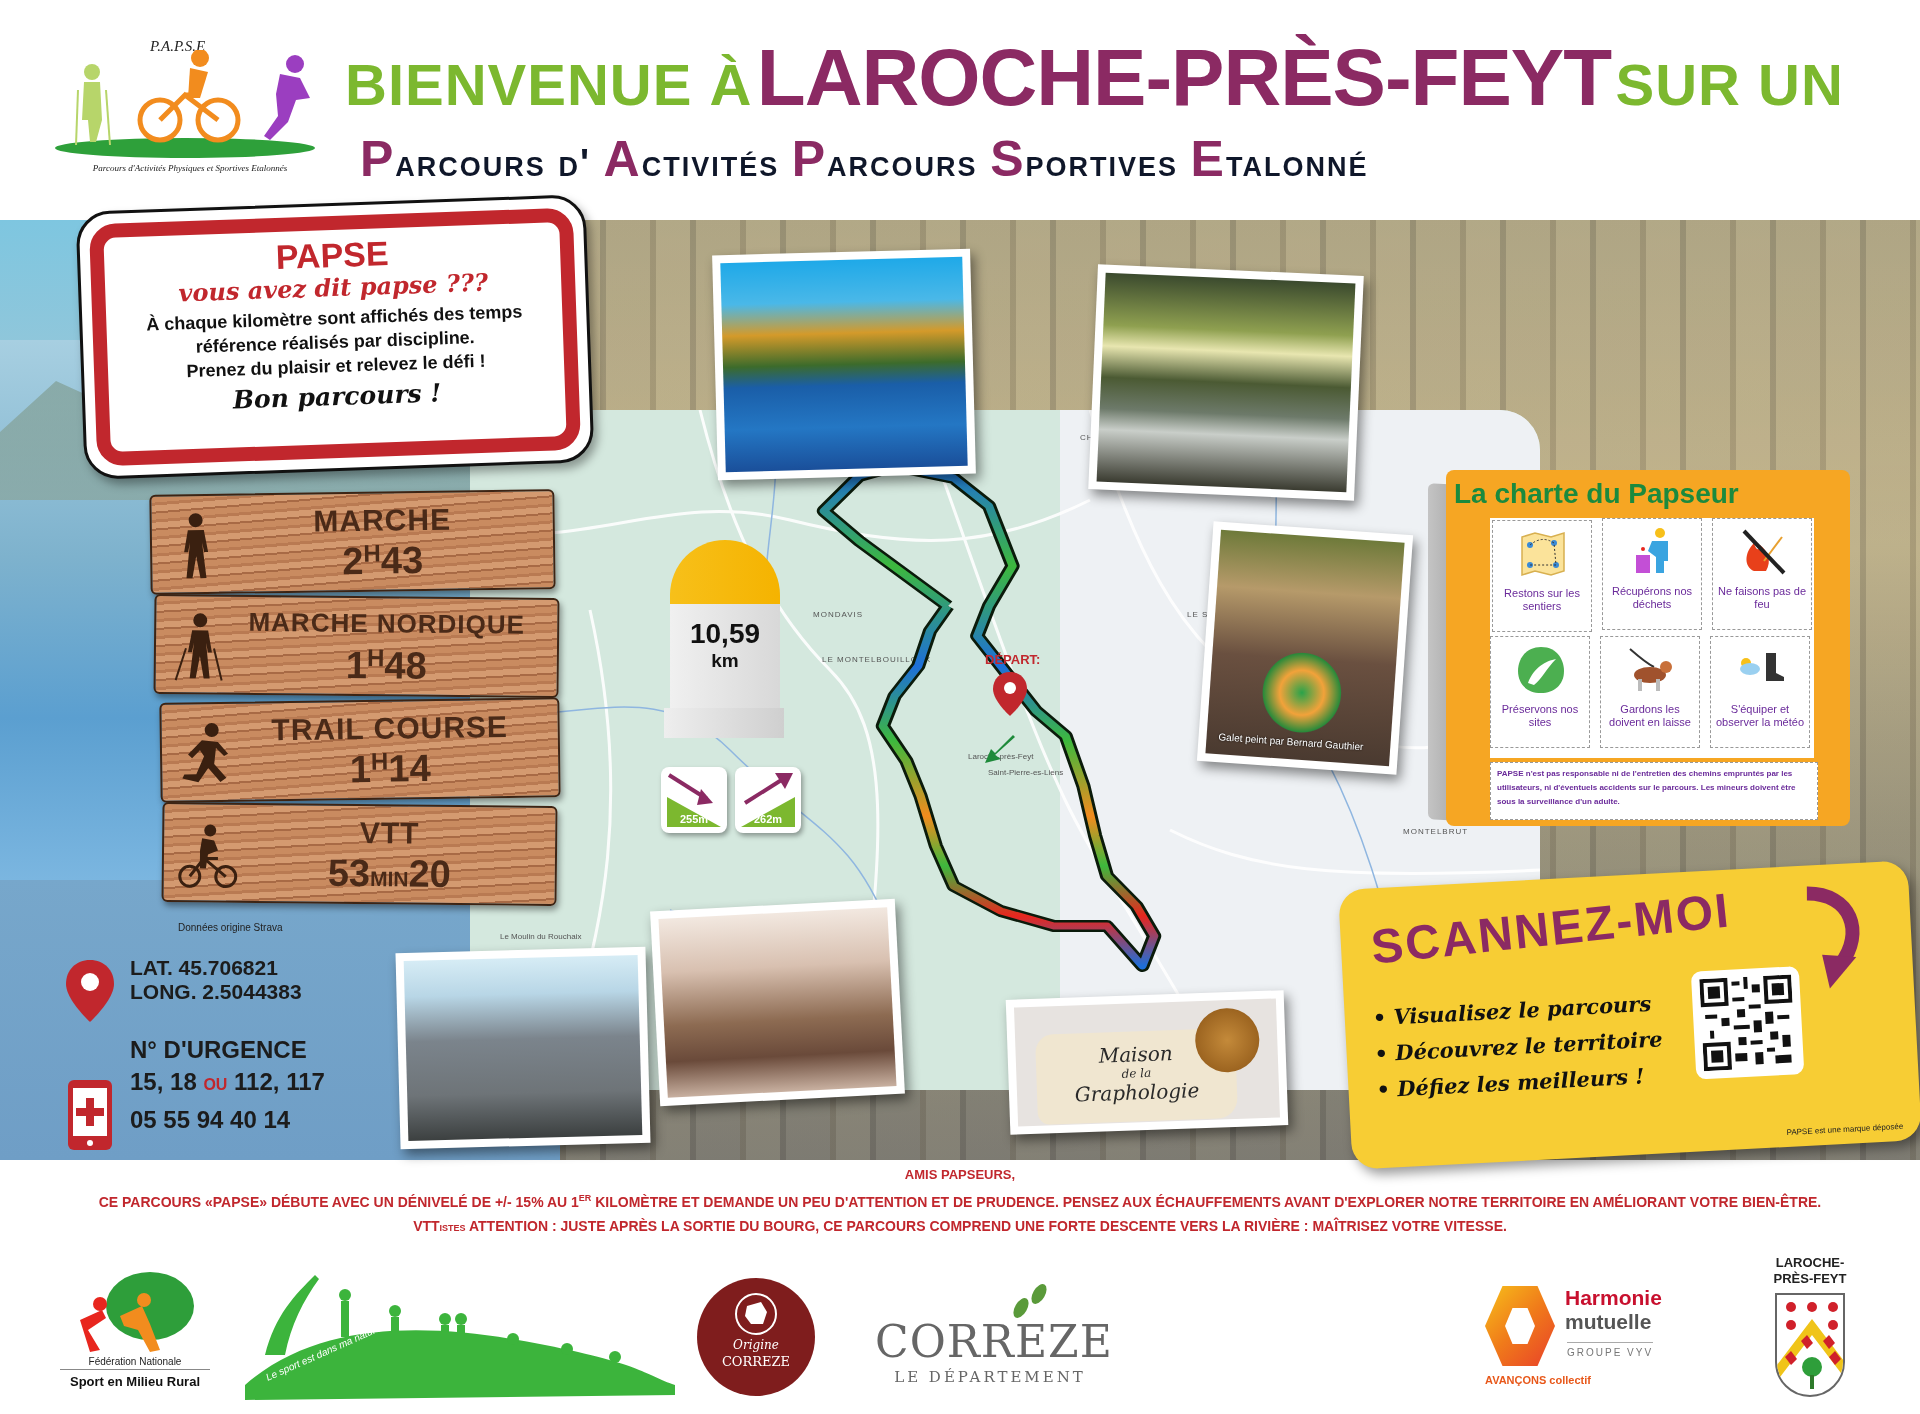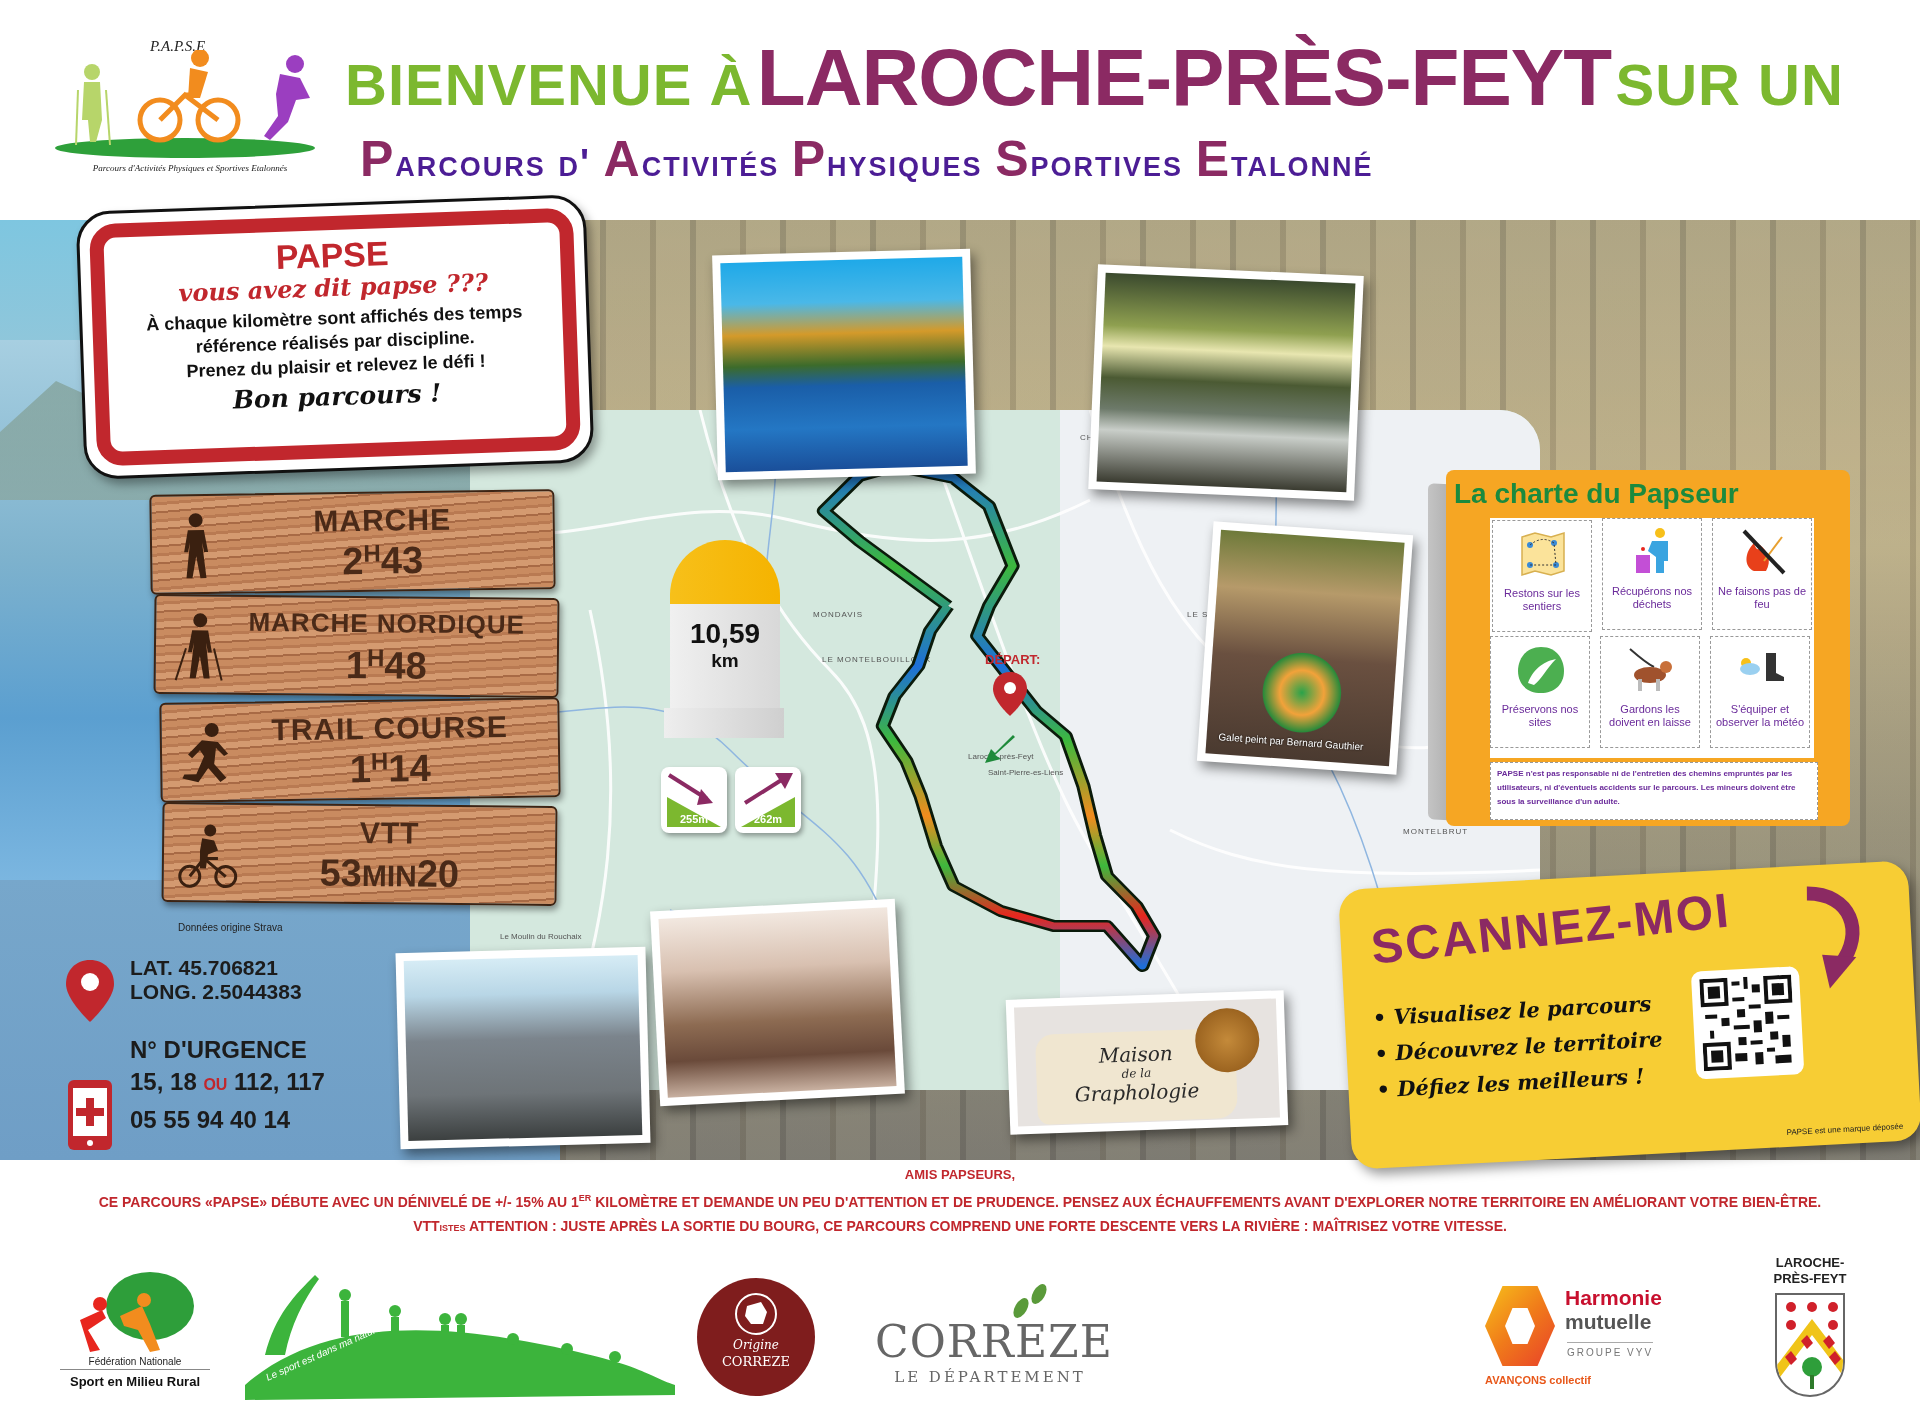--- a/index.html
+++ b/index.html
@@ -11,21 +11,21 @@
   .papse-logo { position: absolute; left: 50px; top: 30px; width: 270px; height: 150px; }
   .papse-logo .logo-title { position: absolute; left: 100px; top: 8px; font-family: "Liberation Serif", serif; font-style: italic; font-size: 15px; color: #222; }
   .papse-logo .logo-tag { position: absolute; left: 10px; top: 133px; width: 260px; text-align: center; font-family: "Liberation Serif", serif; font-style: italic; font-size: 9px; color: #222; }
   .papse-logo svg { position: absolute; left: 0; top: 20px; }
 
   .title-line1 { position: absolute; left: 345px; top: 32px; width: 1560px; white-space: nowrap; font-family: "Liberation Sans", sans-serif; font-weight: bold; }
   .title-line1 .green { color: #7cb82f; font-size: 58px; letter-spacing: 1px; }
   .title-line1 .purple { color: #8b2a63; font-size: 80px; letter-spacing: -1px; }
   .title-line2 { position: absolute; left: 360px; top: 130px; width: 1560px; white-space: nowrap; font-weight: bold; font-size: 38px; letter-spacing: 2px; }
   .title-line2 .cap { color: #8b2a63; font-size: 50px; }
-  .title-line2 .rest { color: #4c1d95; font-variant: small-caps; }
+  .title-line2 .rest { color: #0f172a; font-variant: small-caps; }
 
   
   .panel { position: absolute; left: 0; top: 220px; width: 1920px; height: 940px; overflow: hidden;
     background: linear-gradient(180deg, #7ec6e0 0%, #9fc7d6 25%, #8ab2c9 45%, #77a7cb 70%, #6f9ec6 100%); }
   .panel .forest { position: absolute; left: 560px; top: 0; width: 1360px; height: 940px;
     background:
       repeating-linear-gradient(90deg, rgba(120,95,55,0.35) 0 6px, rgba(200,170,110,0.2) 6px 40px, rgba(90,70,40,0.3) 40px 46px, rgba(180,150,90,0.15) 46px 90px),
       linear-gradient(180deg, #b9a27a 0%, #c8b486 35%, #9c8f72 65%, #777066 100%); opacity: 0.85; }
   .panel .lake-left { position: absolute; left: 0; top: 120px; width: 560px; height: 540px;
     background: linear-gradient(180deg, #a7cfe1 0%, #7eb2cd 40%, #5b9fd0 70%, #7bb6e0 100%); }
@@ -76,21 +76,21 @@
 
   
   .boards { position: absolute; left: 150px; top: 492px; width: 410px; height: 410px; }
   .board { position: absolute; height: 100px; border-radius: 6px; border: 2px solid #3d2414;
     background: repeating-linear-gradient(176deg, #c98b60 0 6px, #b97a52 6px 9px, #d49a70 9px 15px, #a86a45 15px 17px);
     box-shadow: 2px 4px 6px rgba(0,0,0,0.4); color: #4a2a18; }
   .board .b-icon { position: absolute; left: 14px; top: 16px; width: 60px; height: 70px; }
   .board .b-label { position: absolute; left: 70px; right: 10px; top: 10px; text-align: center; font-weight: bold; font-size: 30px; letter-spacing: 1px; }
   .board .b-time { position: absolute; left: 70px; right: 10px; top: 46px; text-align: center; font-weight: bold; font-size: 38px; }
   .board .b-time .u { font-size: 24px; vertical-align: 12px; }
-  .board .b-time .u2 { font-size: 30px; }
+  .board .b-time .u2 { font-size: 21px; }
   .b1 { left: 0; top: 0; width: 405px; transform: rotate(-0.8deg); }
   .b2 { left: 4px; top: 104px; width: 405px; transform: rotate(0.6deg); }
   .b3 { left: 10px; top: 208px; width: 400px; transform: rotate(-0.8deg); }
   .b4 { left: 12px; top: 312px; width: 395px; transform: rotate(0.6deg); }
   .strava { position: absolute; left: 178px; top: 922px; font-size: 10px; color: #222; }
 
   
   .info { position: absolute; left: 60px; top: 948px; }
   .pin-icon { position: absolute; left: 6px; top: 12px; }
   .phone-icon { position: absolute; left: 8px; top: 132px; }
@@ -209,21 +209,21 @@
   </div>
 
   <div class="title-line1">
     <span class="green">BIENVENUE À</span>
     <span class="purple">LAROCHE-PRÈS-FEYT</span>
     <span class="green">SUR UN</span>
   </div>
   <div class="title-line2">
     <span class="cap">P</span><span class="rest">arcours d'</span>
     <span class="cap">A</span><span class="rest">ctivités </span>
-    <span class="cap">P</span><span class="rest">hysiques </span>
+    <span class="cap">P</span><span class="rest">arcours </span>
     <span class="cap">S</span><span class="rest">portives </span>
     <span class="cap">E</span><span class="rest">talonné</span>
   </div>
 </div>
 
 <div class="panel">
   <div class="lake-left"></div>
   <div class="hill-left"></div>
   <div class="forest"></div>
 </div>

